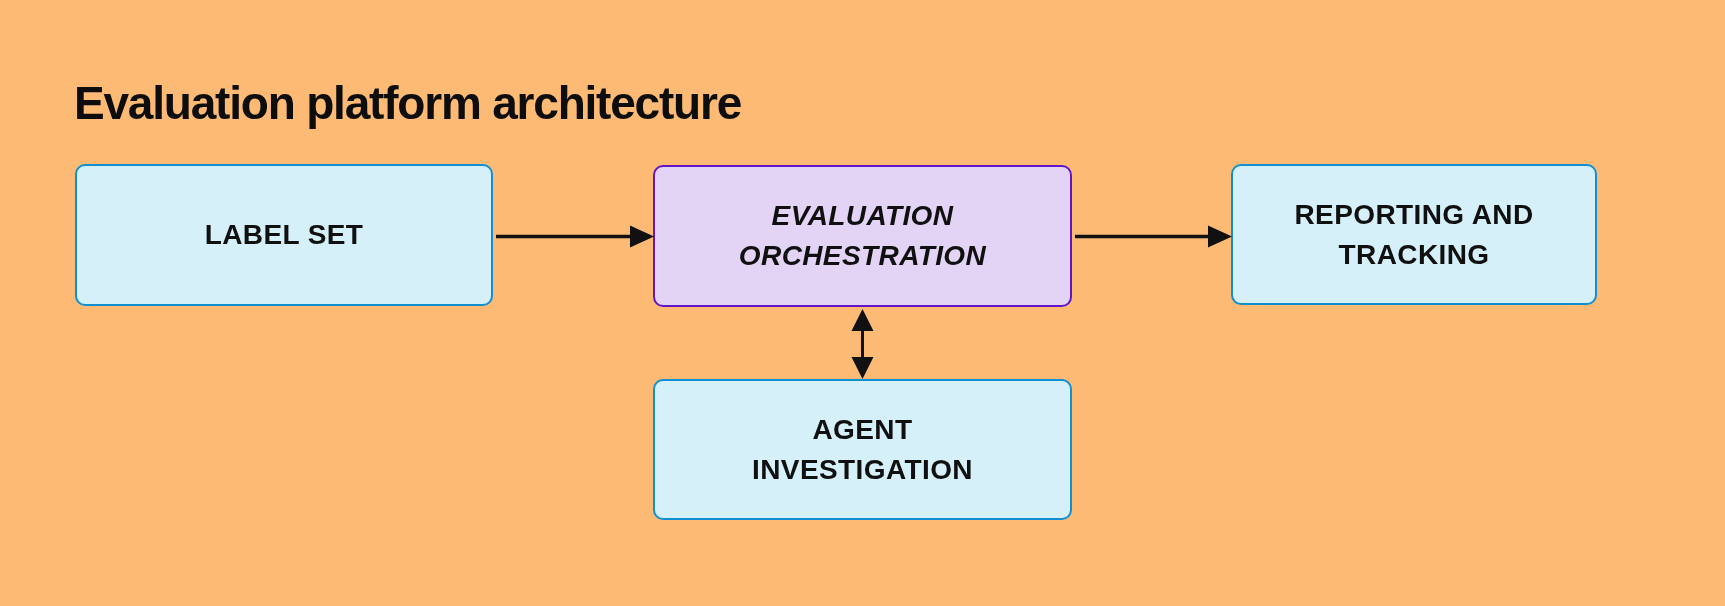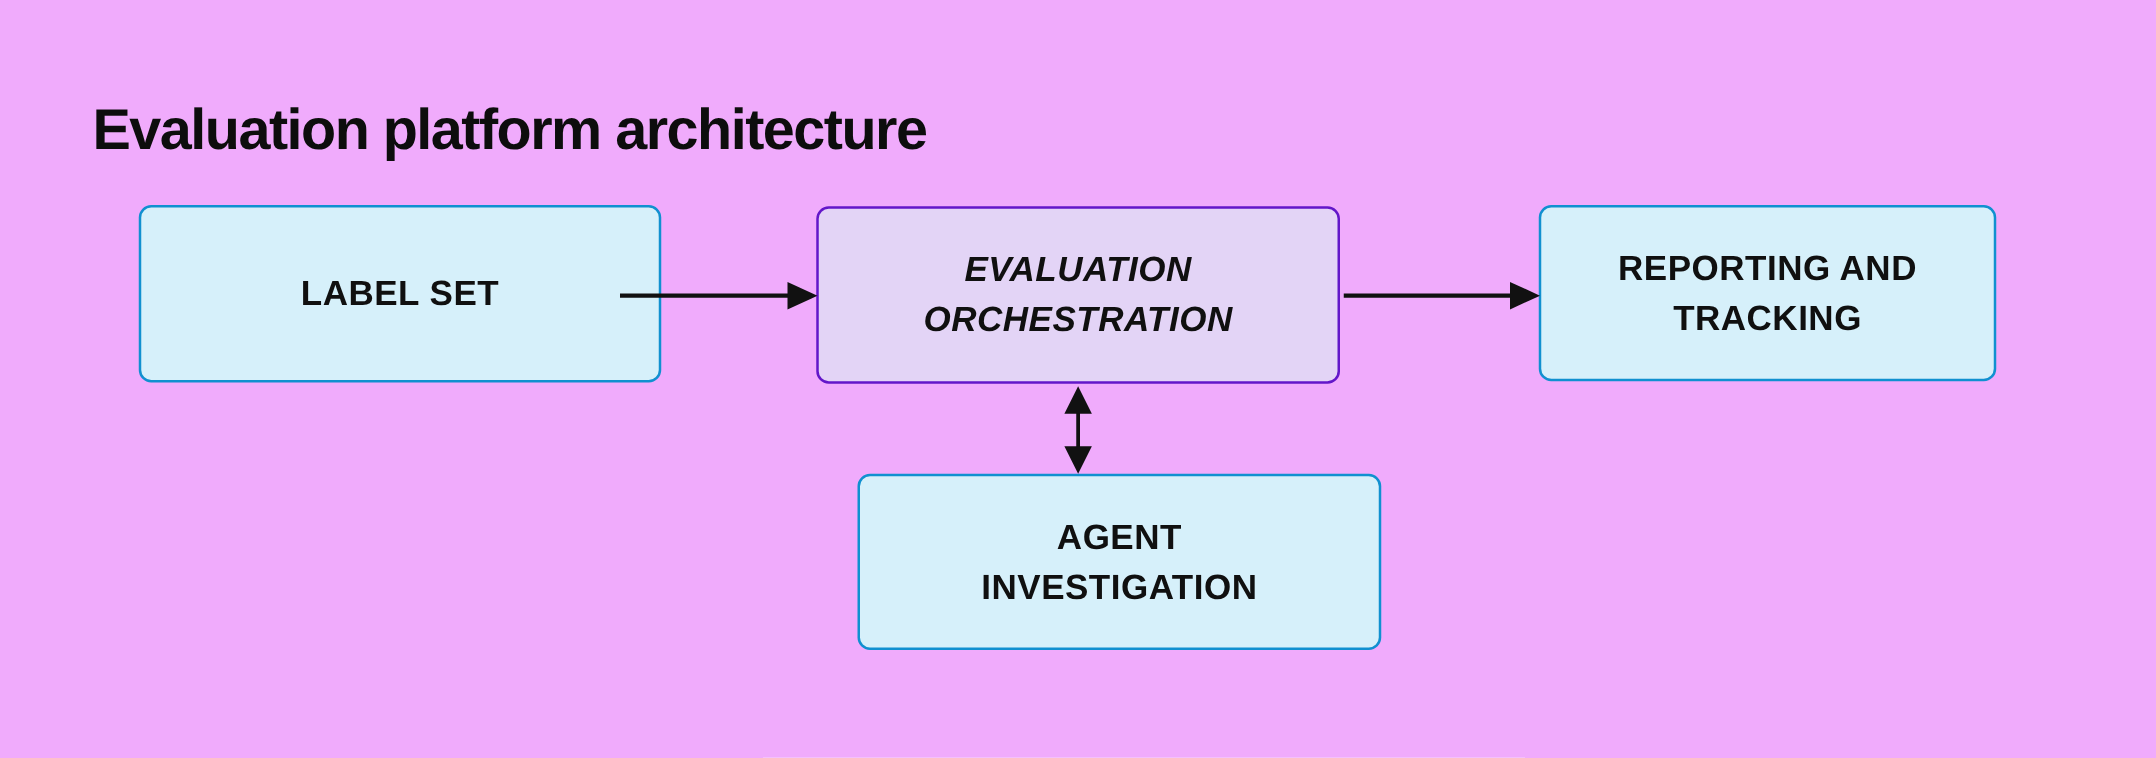--- a/index.html
+++ b/index.html
@@ -6,21 +6,21 @@
     margin: 0;
     padding: 0;
   }
   body {
     font-family: "Liberation Sans", "DejaVu Sans", sans-serif;
   }
   .canvas {
     position: relative;
     width: 1725px;
     height: 606px;
-    background: #f0abfc;
+    background: #fdba74;
     overflow: hidden;
   }
   .title {
     position: absolute;
     left: 74px;
     top: 80px;
     margin: 0;
     font-size: 46px;
     font-weight: bold;
     letter-spacing: -1.2px;
@@ -45,24 +45,24 @@
     white-space: pre-line;
   }
   .node-blue {
     background: #d6f0fa;
     border-color: #1090d0;
   }
   .node-purple {
     background: #e3d4f6;
     border-color: #6316c9;
   }
-  #node-label-set       { left: 75px;   top: 164px; width: 418px; height: 142px; margin-left: 36px; }
+  #node-label-set       { left: 75px;   top: 164px; width: 418px; height: 142px; }
   #node-eval-orch       { left: 653px;  top: 165px; width: 419px; height: 142px; font-style: italic; }
   #node-reporting       { left: 1231px; top: 164px; width: 366px; height: 141px; }
-  #node-agent-inv       { left: 653px;  top: 379px; width: 419px; height: 141px; margin-left: 33px; }
+  #node-agent-inv       { left: 653px;  top: 379px; width: 419px; height: 141px; }
   .edges {
     position: absolute;
     left: 0;
     top: 0;
     width: 1725px;
     height: 606px;
     pointer-events: none;
   }
   .edges line    { stroke: #111111; }
   .edges polygon { fill: #111111; }

